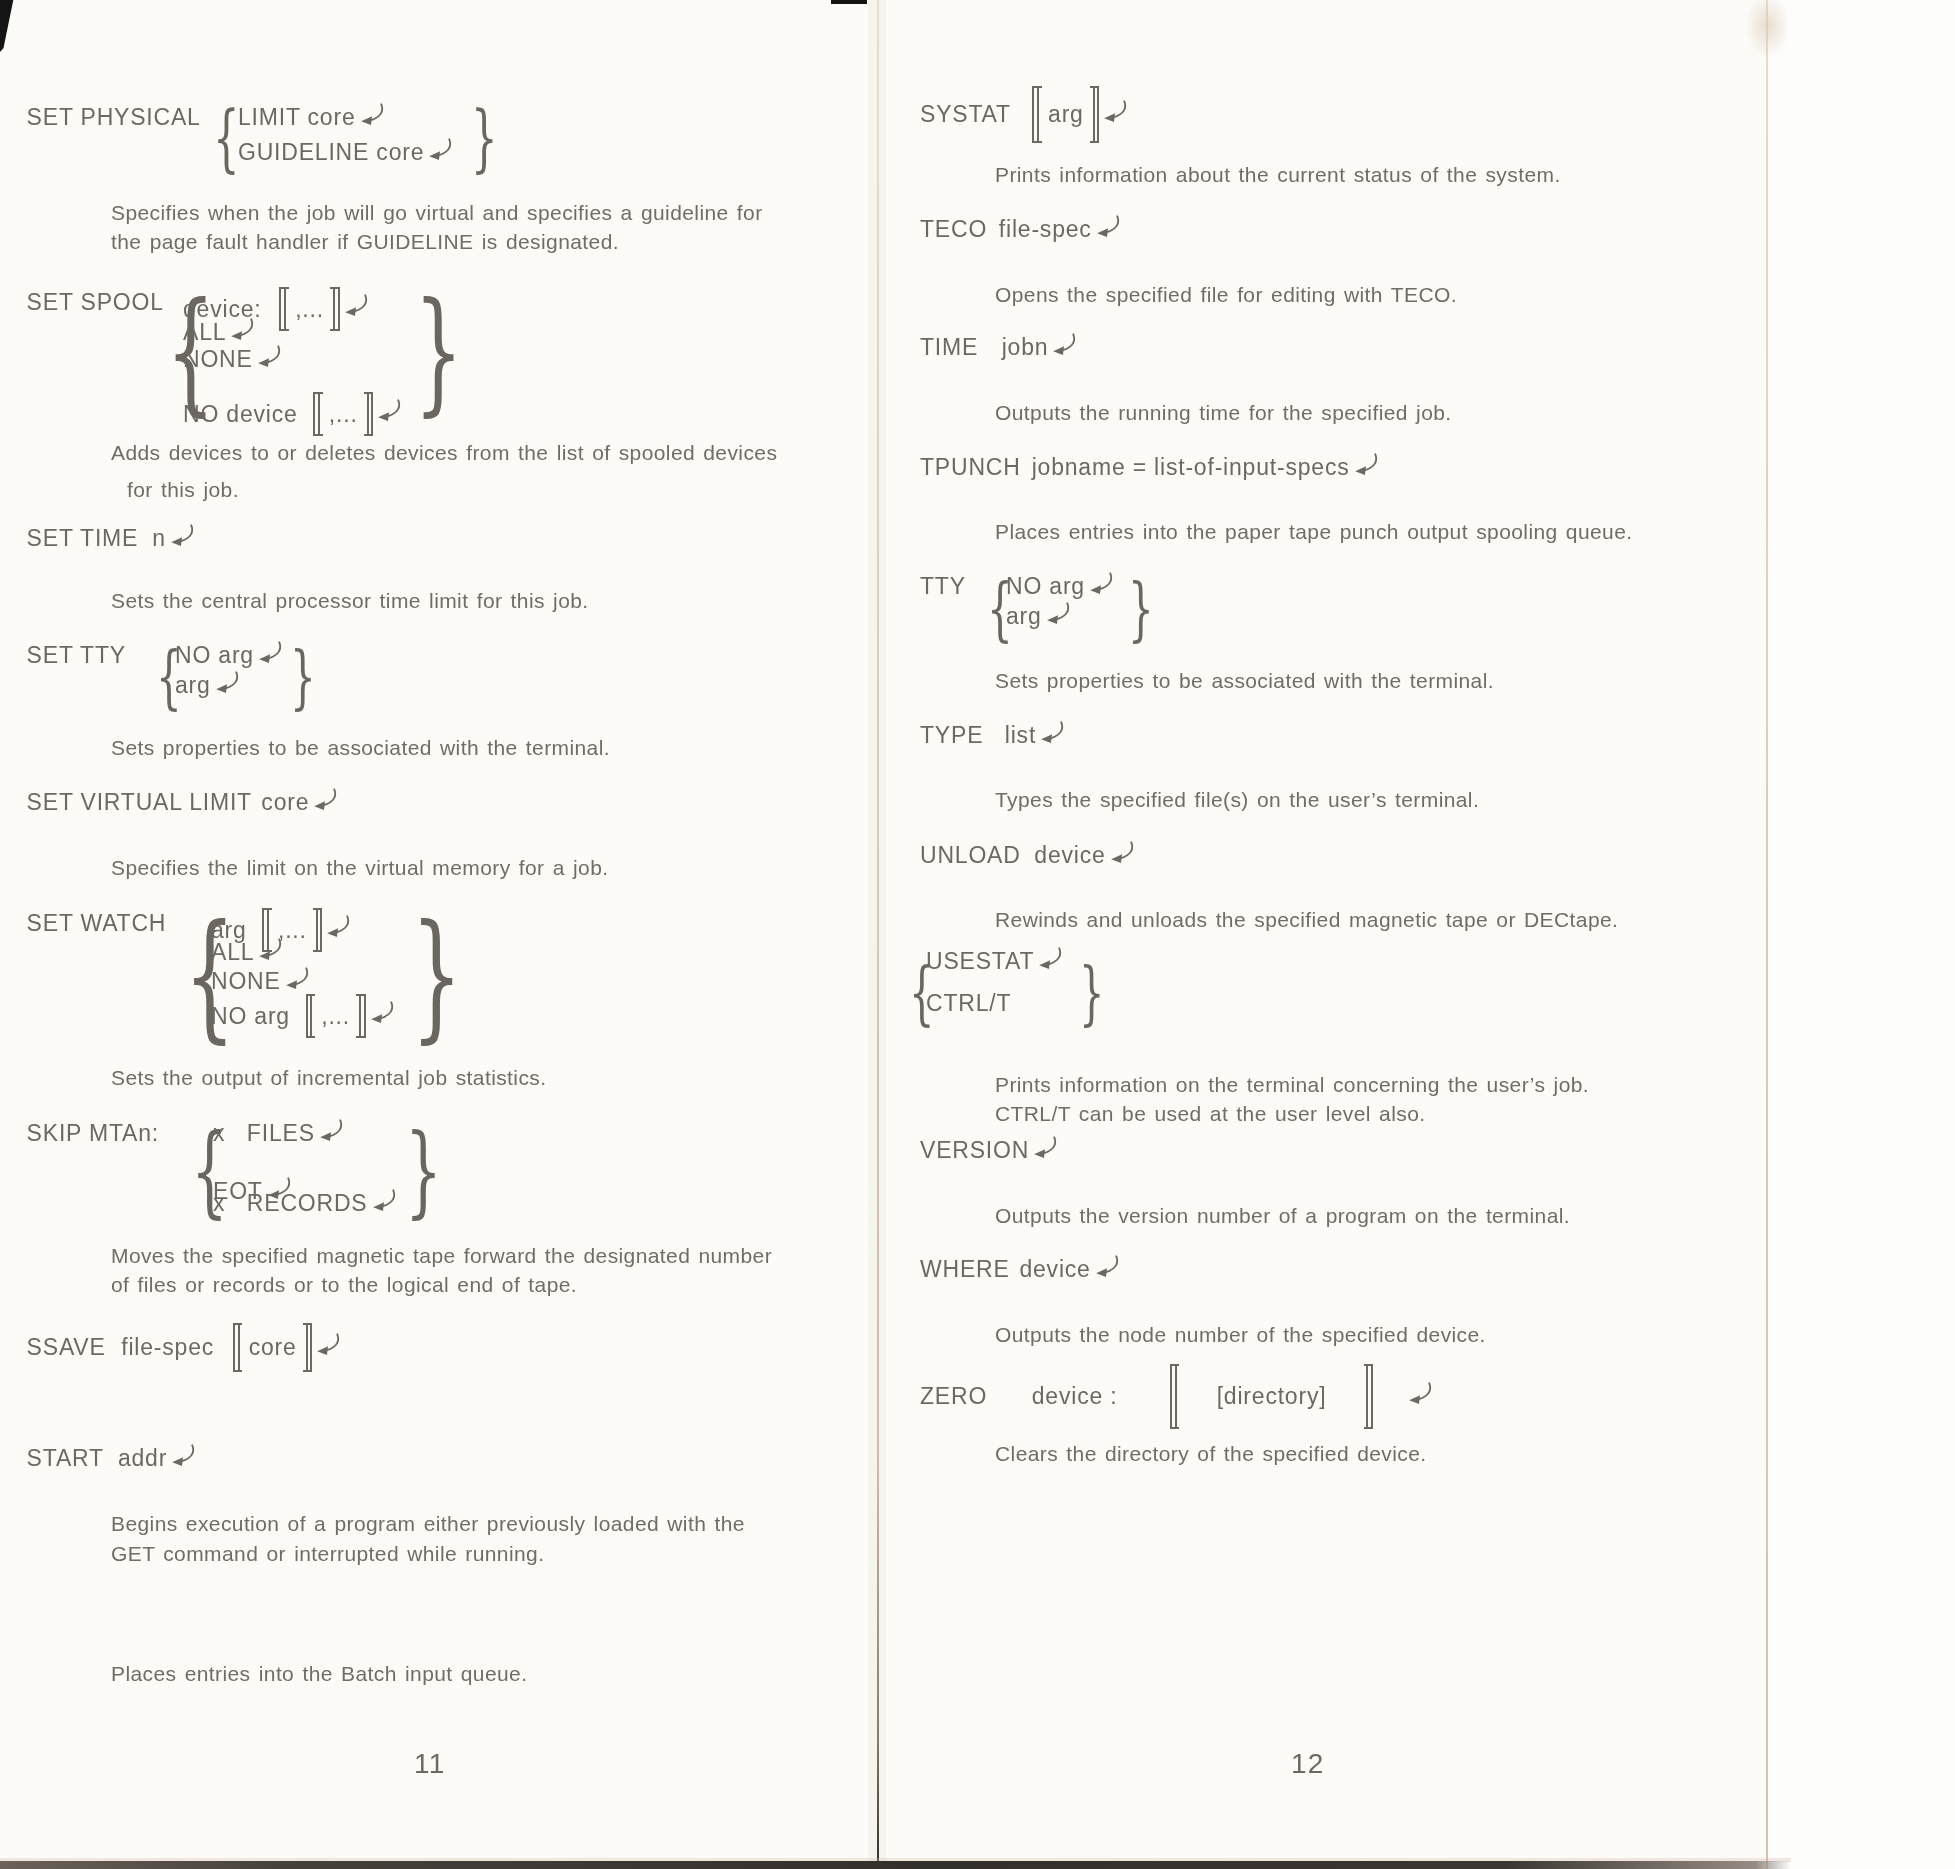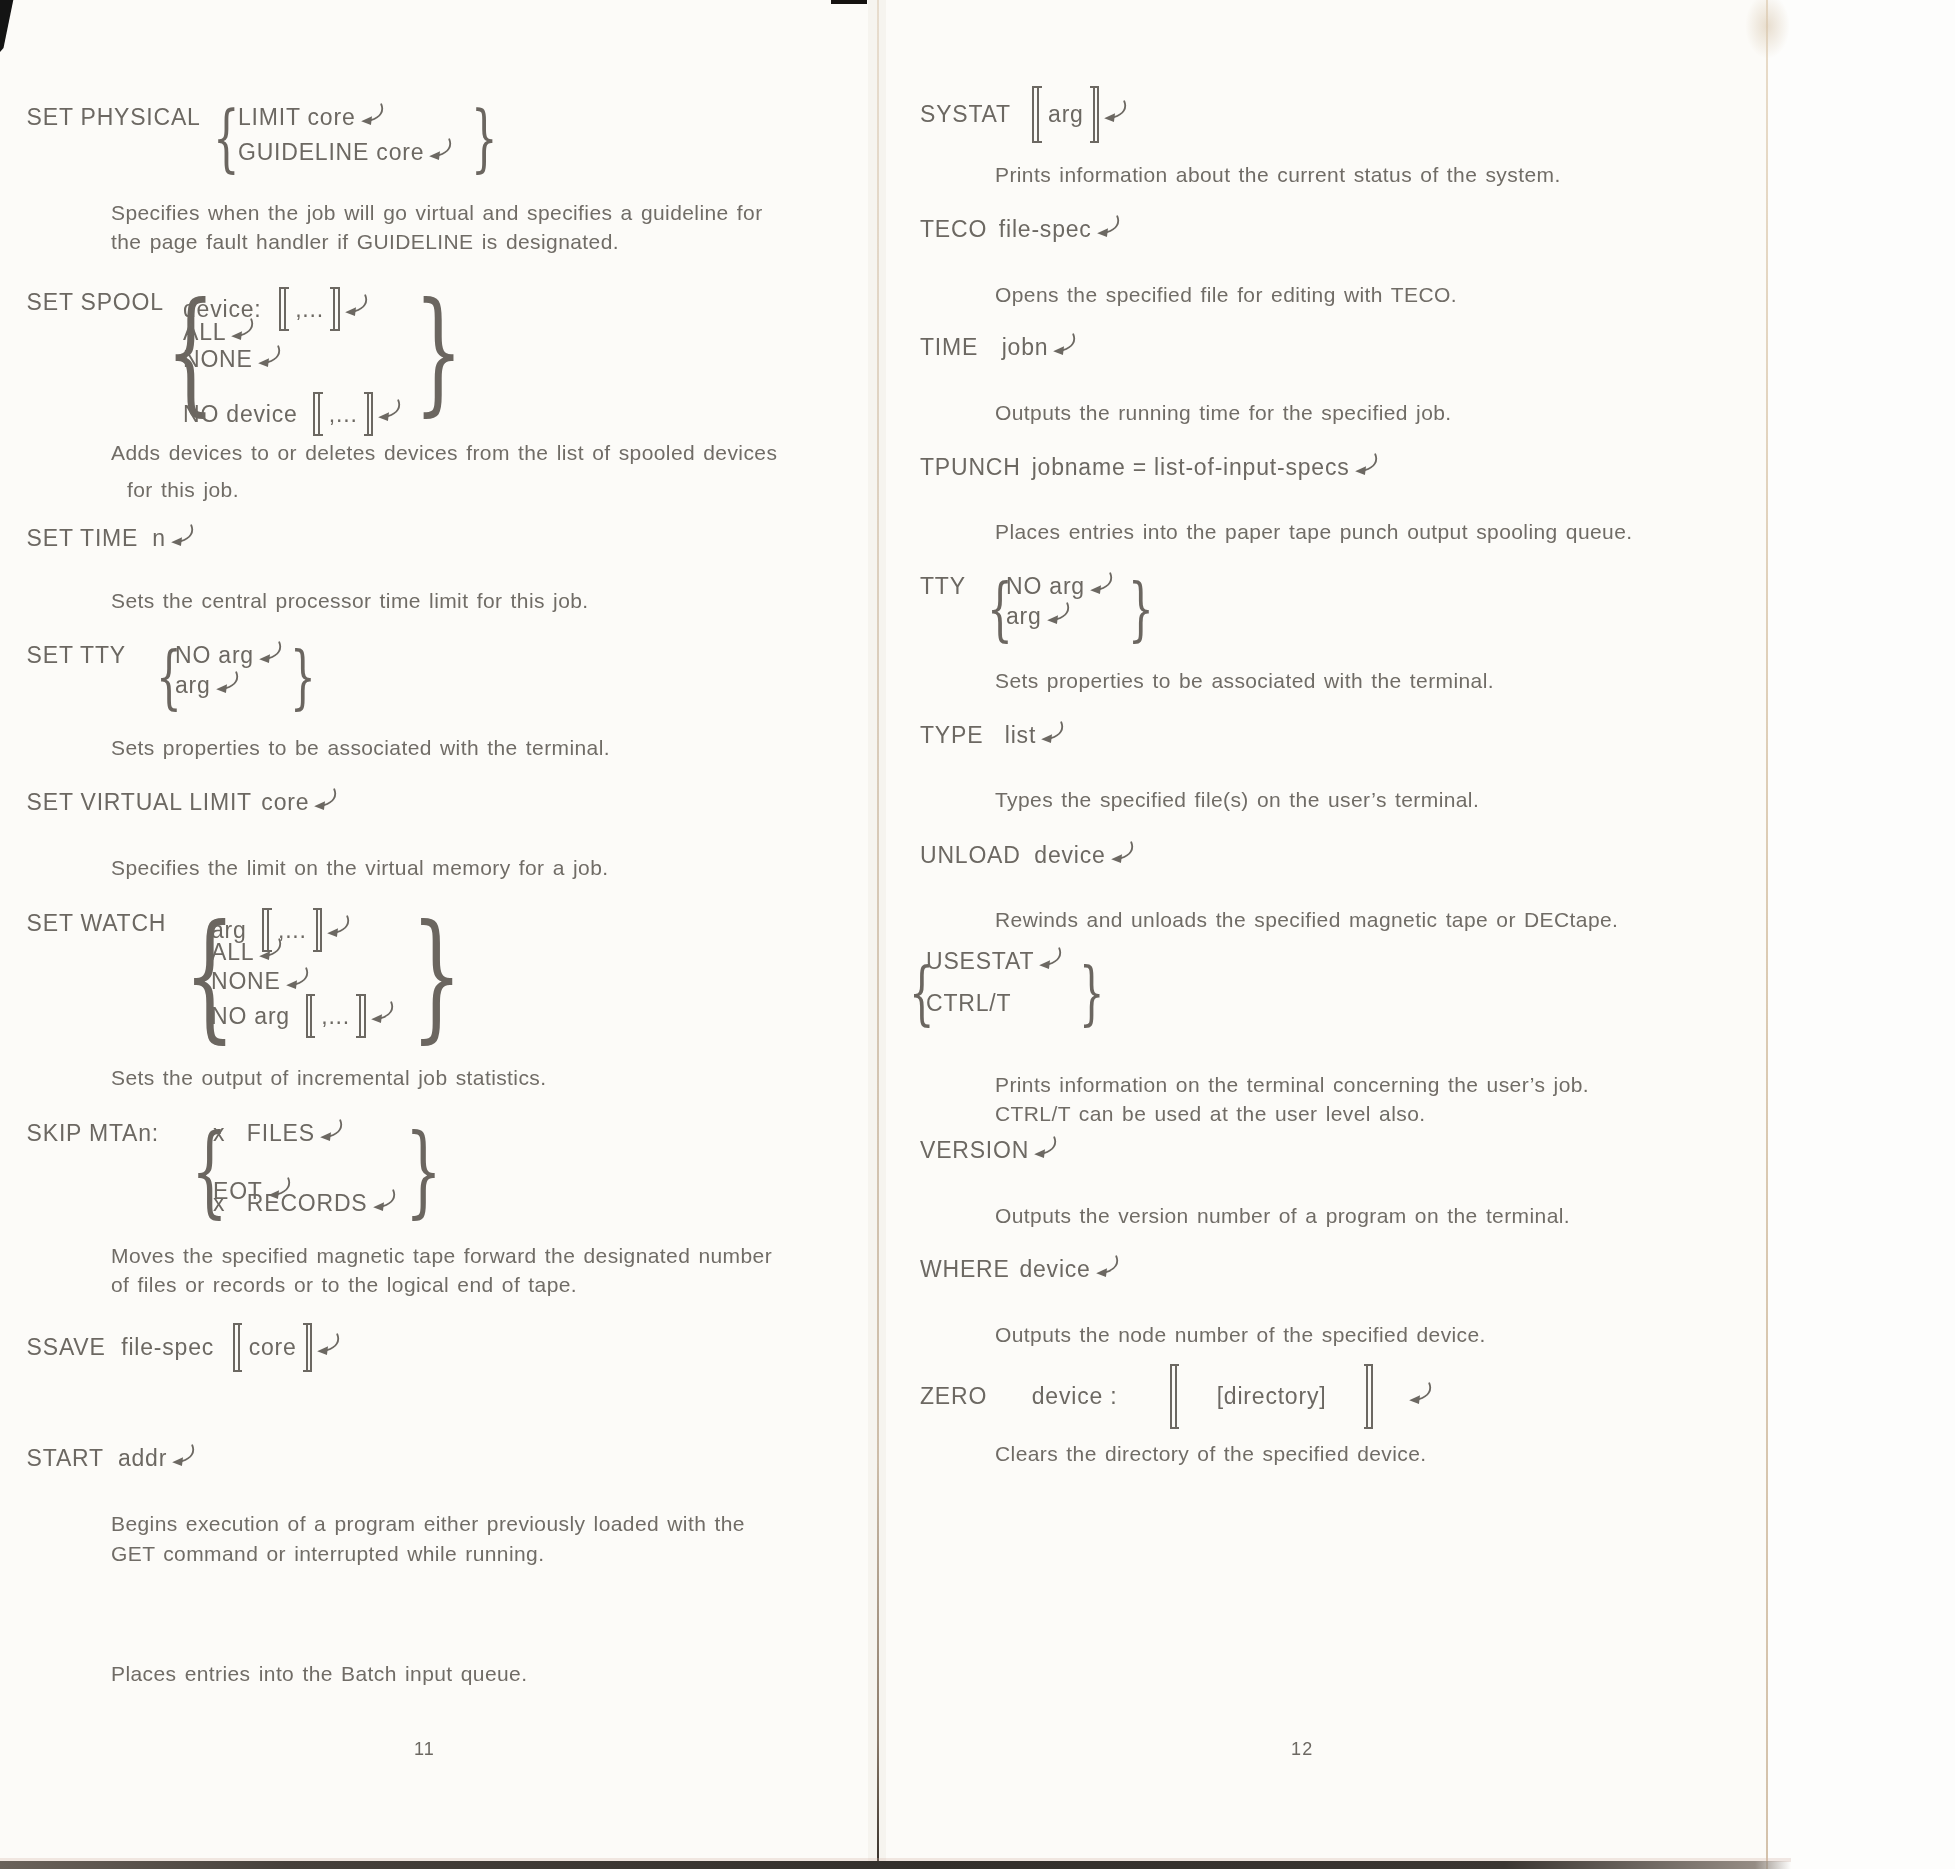--- a/index.html
+++ b/index.html
@@ -13,21 +13,21 @@
   .bg-right { position:absolute; left:1768px; top:0; width:873px; height:1870px; background:#fdfdfc; }
 
   .row {
     position:absolute; display:flex; align-items:center;
     color:#6c6862; font-size:23px; letter-spacing:0.8px; white-space:pre; line-height:1;
   }
   .desc {
     position:absolute; color:#706c66; font-size:21px; letter-spacing:0.4px;
     word-spacing:2px; white-space:pre; line-height:1.15;
   }
-  .pagenum { position:absolute; color:#6c6862; font-size:18px; letter-spacing:1.2px; }
+  .pagenum { position:absolute; color:#6c6862; font-size:28px; letter-spacing:1.2px;margin-top:9px; }
 
   .brace {
     position:absolute; font-family:"DejaVu Serif", serif; color:#6b6660;
     transform:scaleX(0.58); transform-origin:left center; font-weight:400;
   }
 
   .dbr { position:relative; display:inline-block; width:9.4px; flex:none; box-sizing:border-box; }
   .dbr.open  { border-left:2px solid #6c6862; border-top:2px solid #6c6862; border-bottom:2px solid #6c6862; }
   .dbr.open::before  { content:""; position:absolute; left:2.7px;  top:0; bottom:0; width:2px; background:#6c6862; }
   .dbr.close { border-right:2px solid #6c6862; border-top:2px solid #6c6862; border-bottom:2px solid #6c6862; }

